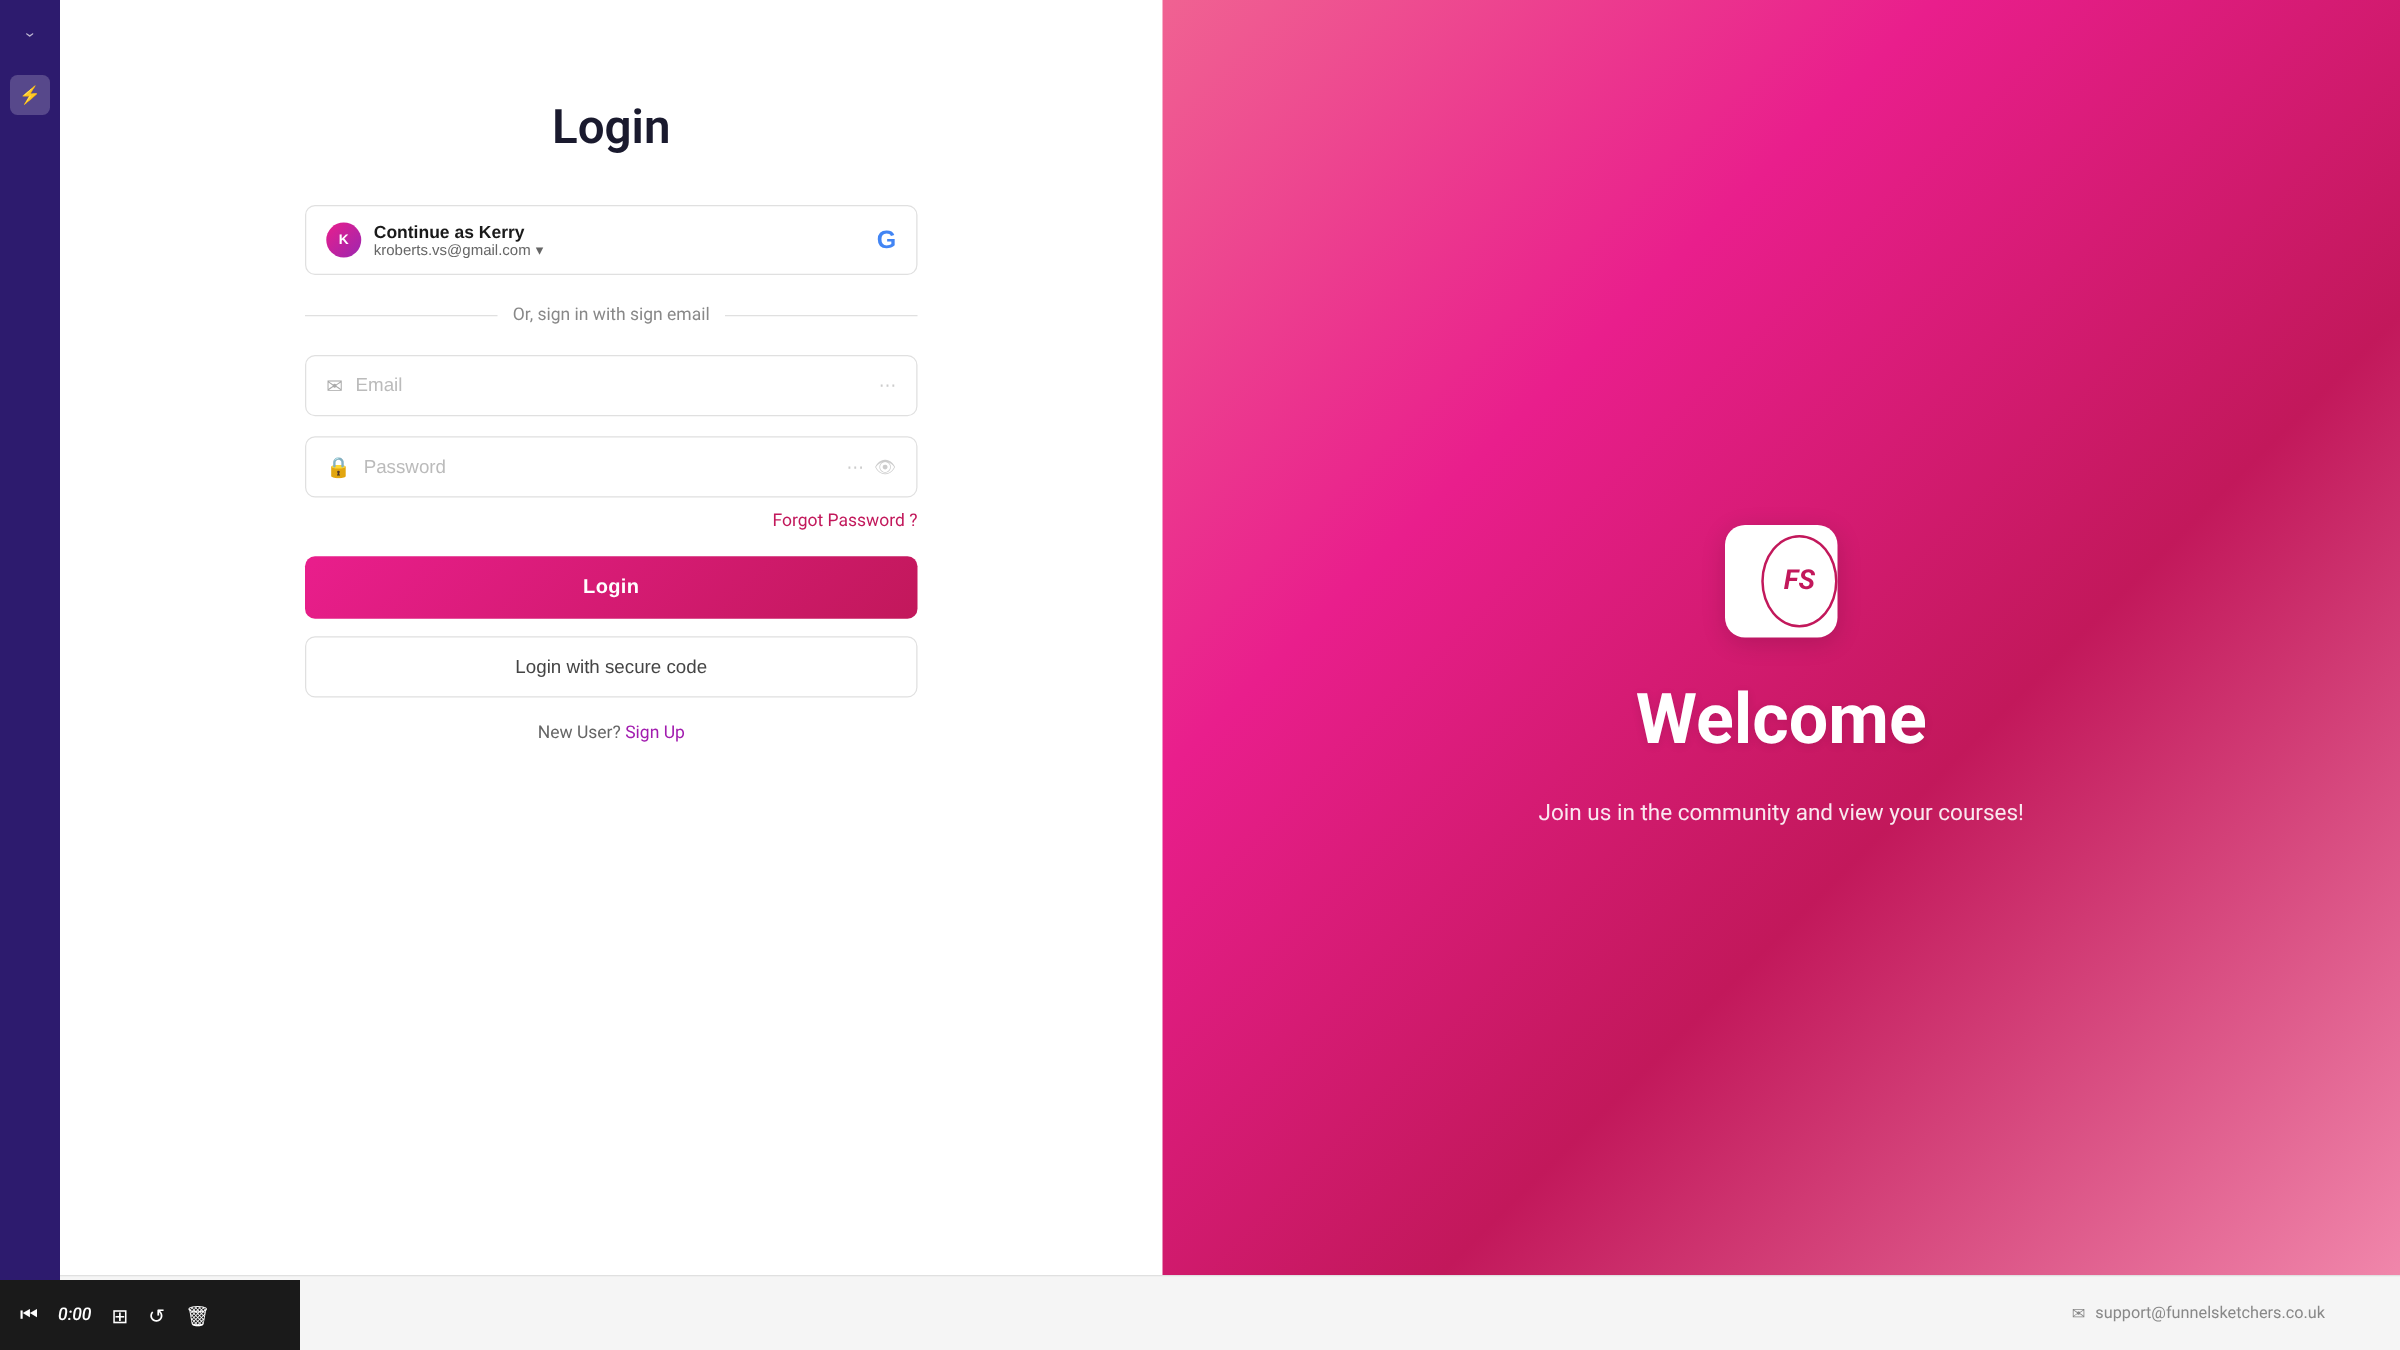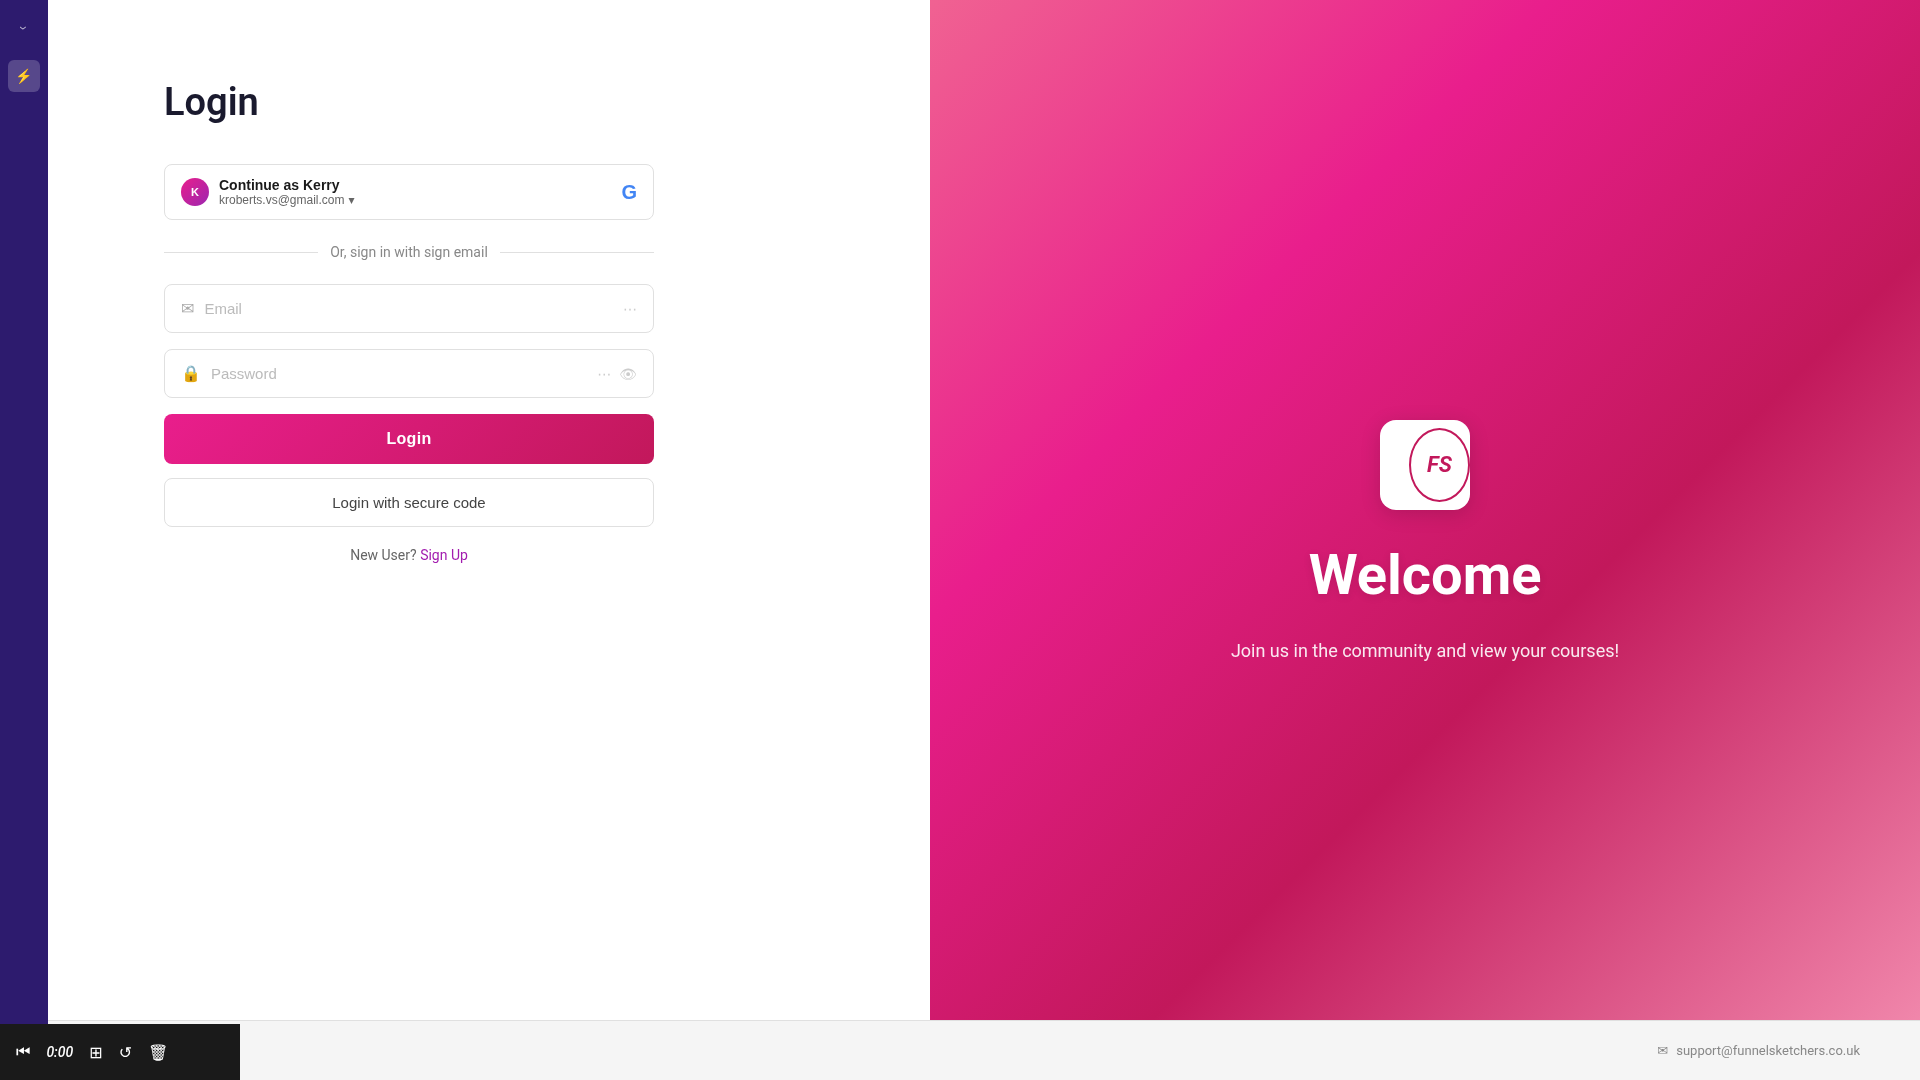--- a/index.html
+++ b/index.html
@@ -44,21 +44,21 @@
       flex: 1;
       display: flex;
       background: #fff;
     }
 
     
     .login-section {
       flex: 1;
       display: flex;
       flex-direction: column;
-      align-items: flex-start;
+      align-items: center;
       justify-content: flex-start;
       padding: 80px 116px;
       background: #fff;
       max-width: 930px;
     }
 
     .login-title {
       font-size: 38px;
       font-weight: 600;
       color: #1a1a2e;
@@ -392,20 +392,23 @@
       <div class="input-group">
         <span class="input-icon">🔒</span>
         <input type="password" placeholder="Password" style="">
         <div class="input-action-icons">
           <span class="input-action-icon">⋯</span>
           <span class="input-action-icon">👁</span>
         </div>
       </div>
 
       
+      <div class="forgot-password">
+        <a>Forgot Password ?</a>
+      </div>
 
       
       <button class="login-btn">Login</button>
 
       
       <button class="secure-code-btn">Login with secure code</button>
 
       
       <div class="signup-text">
         <span>New User?</span>

